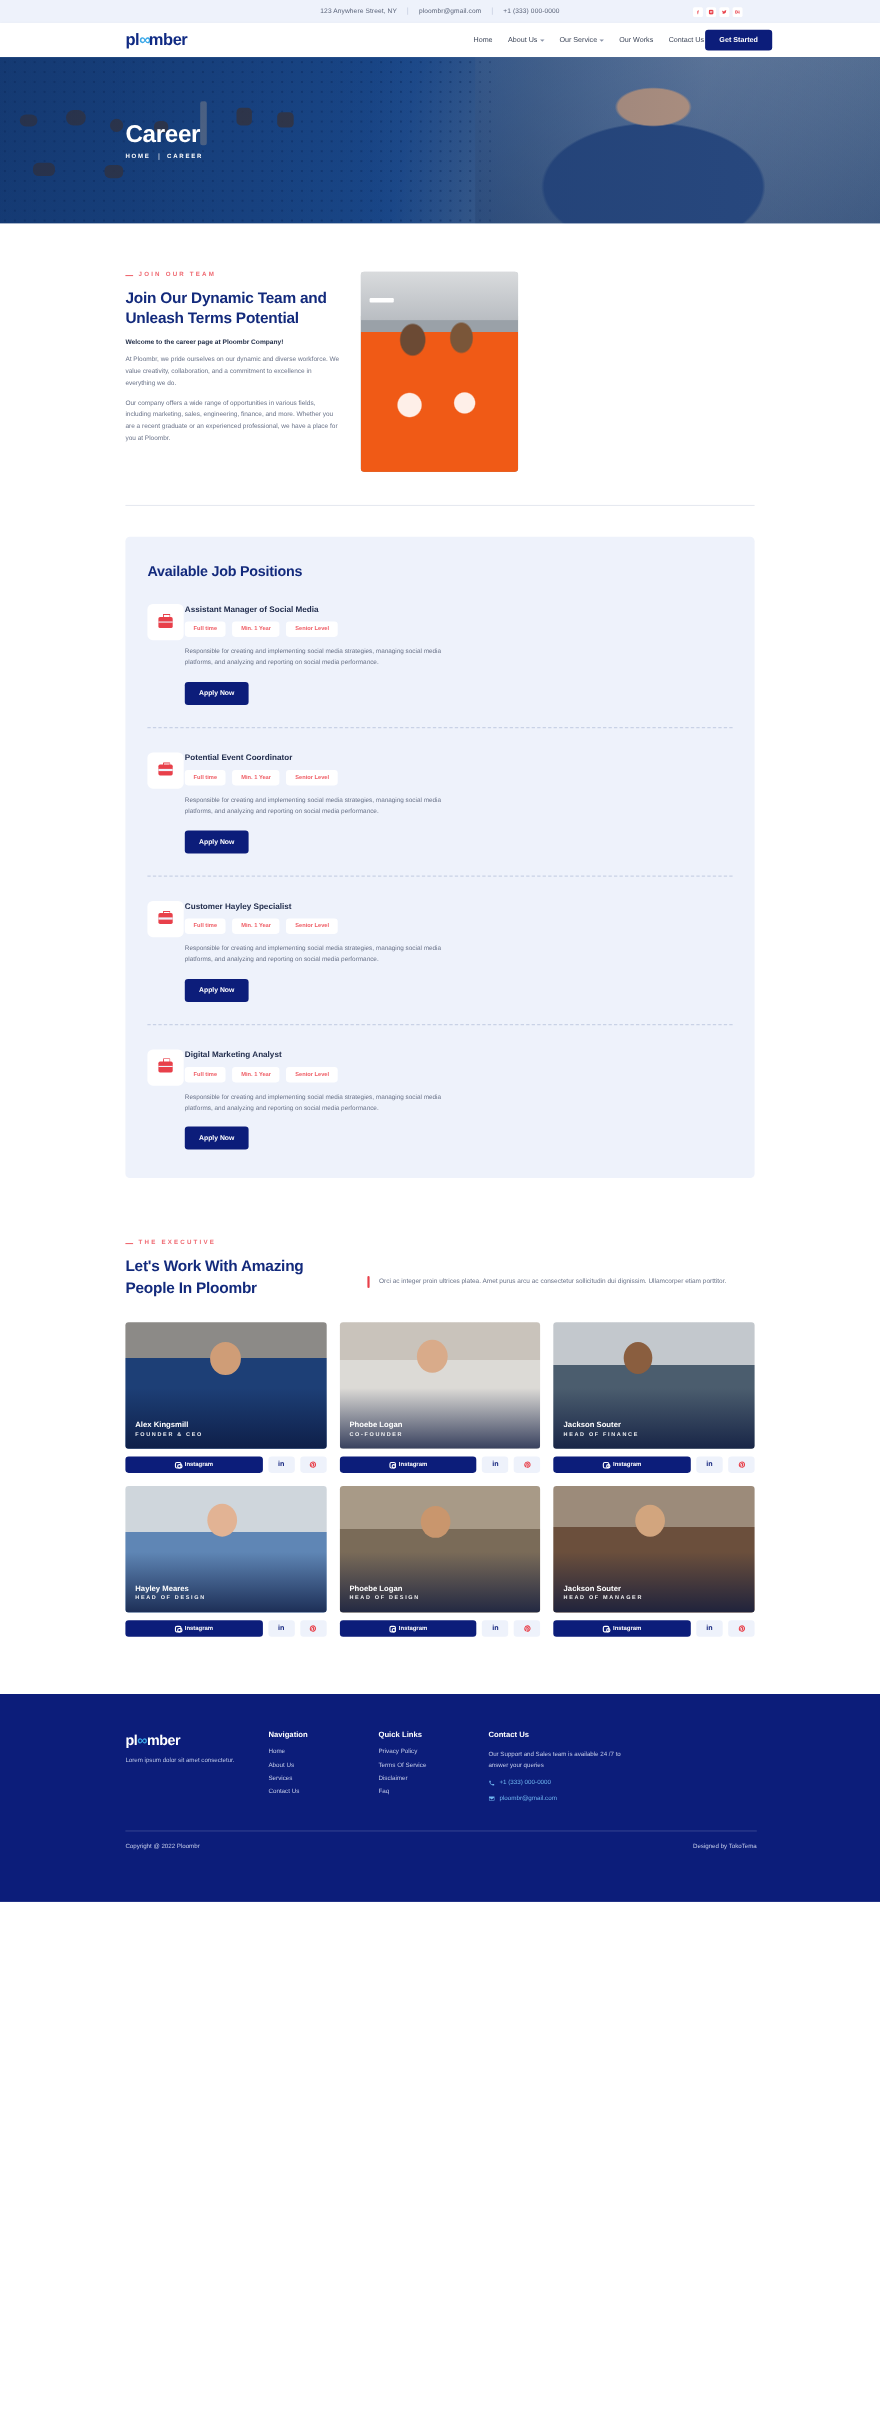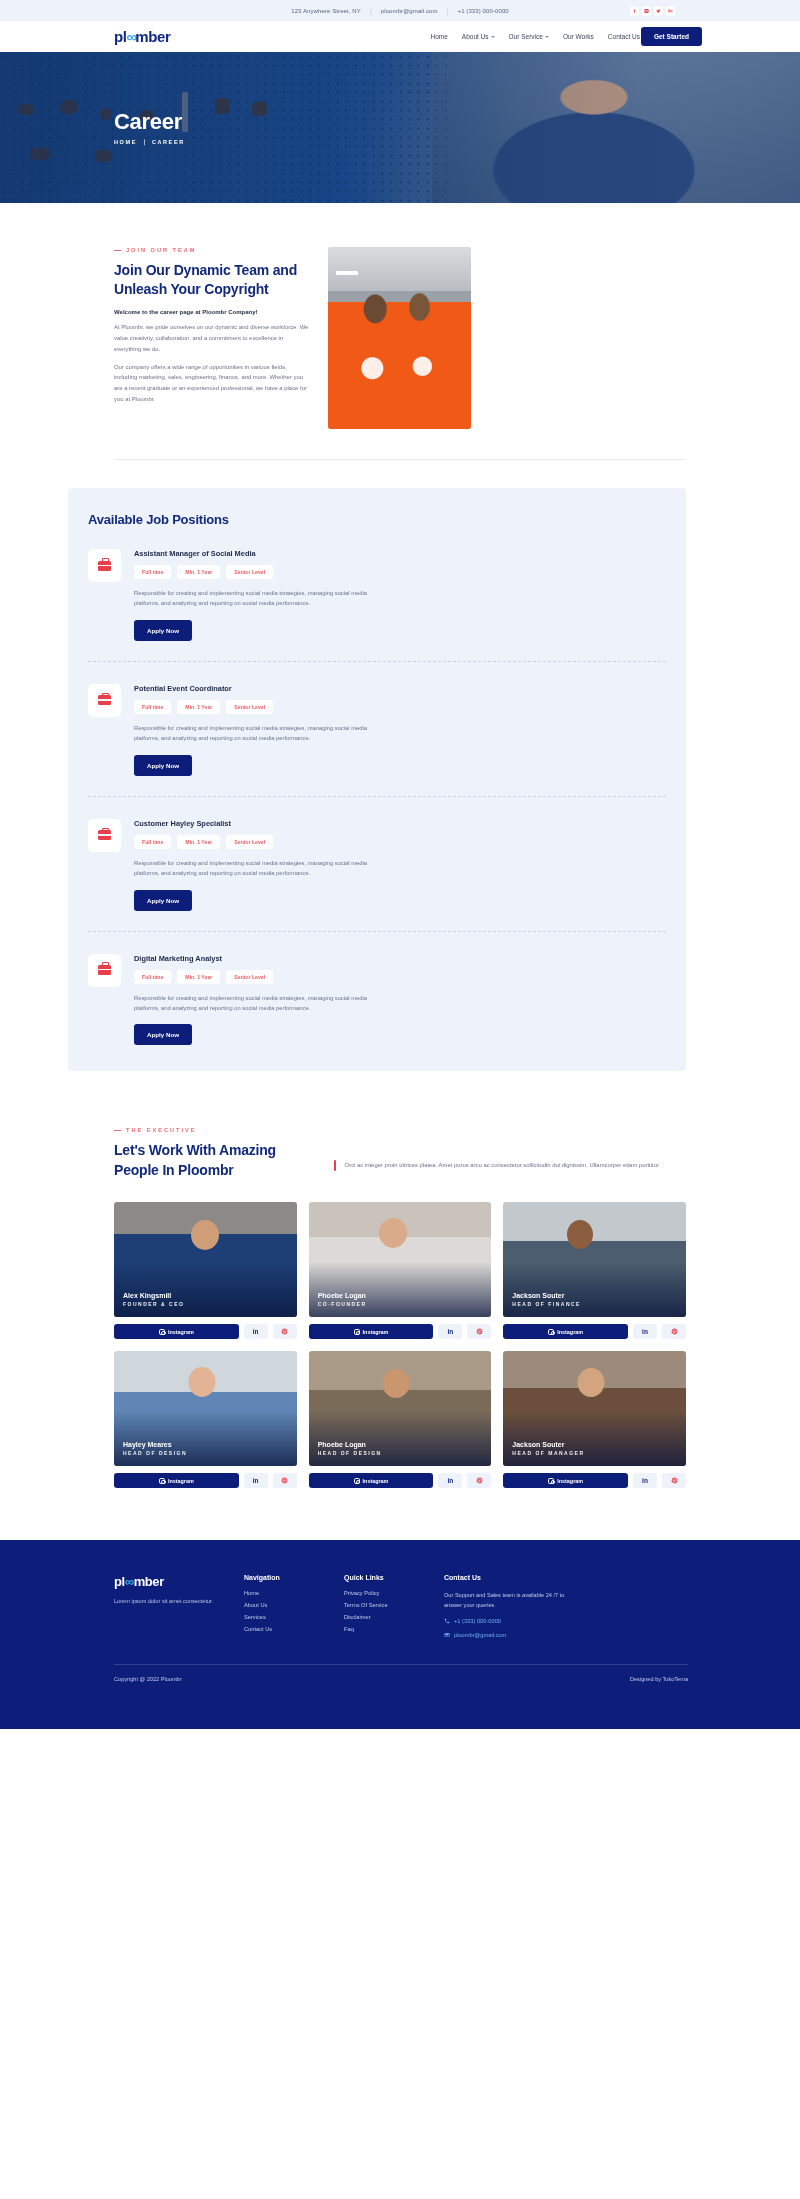--- a/index.html
+++ b/index.html
@@ -167,24 +167,24 @@
       radial-gradient(circle at 66% 34%, #ffffff 0 8%, transparent 9%);
     opacity:.9;
   }
   .photo-top-strip { position: absolute; left: 0; top: 0; width: 100%; height: 24%; background: linear-gradient(180deg,#d9dbdd,#b9bdc2); }
   .photo-label { position: absolute; left: 8px; top: 24px; width: 22px; height: 4px; background: #fff; border-radius: 1px; }
 
   .divider-wrap { padding: 0 114px; }
   .hr { height: 1px; background: #e6e9f0; margin-top: 30px; }
 
   
-  .jobs-section { padding: 28px 114px 0 68px; }
+  .jobs-section { padding: 28px 114px 0 114px; }
   .jobs-card { background: #eef2fb; border-radius: 4px; padding: 24px 20px 26px 20px; }
   .jobs-card h2 { font-size: 13px; color: #132a7c; font-weight: 700; letter-spacing: -.2px; }
-  .job { display: flex; gap: 13px; padding-top: 22px; }
+  .job { display: flex; gap: 1px; padding-top: 22px; }
   .job + .job { border-top: 1px dashed #c9d2e6; margin-top: 20px; }
   .job-icon {
     flex: 0 0 auto;
     width: 33px; height: 33px; background: #ffffff; border-radius: 5px;
     display: flex; align-items: center; justify-content: center;
   }
   .briefcase { position: relative; width: 13px; height: 10px; background: #e8404a; border-radius: 1.5px; }
   .briefcase:before {
     content: ""; position: absolute; left: 4px; top: -2.6px; width: 5px; height: 2.6px;
     border: 1.1px solid #e8404a; border-bottom: none; border-radius: 1.2px 1.2px 0 0;
@@ -356,21 +356,21 @@
       </div>
     </div>
   </div>
 
   <div class="join">
     <div class="join-left">
       <div class="eyebrow">
         <i class="dash"></i>
         <span>JOIN OUR TEAM</span>
       </div>
-      <h2>Join Our Dynamic Team and Unleash Your Copyright</h2>
+      <h2>Join Our Dynamic Team and Unleash Terms Potential</h2>
       <p class="lead">Welcome to the career page at Ploombr Company!</p>
       <p class="para">At Ploombr, we pride ourselves on our dynamic and diverse workforce. We value creativity, collaboration, and a commitment to excellence in everything we do.</p>
       <p class="para">Our company offers a wide range of opportunities in various fields, including marketing, sales, engineering, finance, and more. Whether you are a recent graduate or an experienced professional, we have a place for you at Ploombr.</p>
     </div>
     <div class="join-right">
       <div class="join-photo">
         <div class="photo-top-strip"></div>
         <div class="photo-label"></div>
         <div class="photo-worker"></div>
       </div>

